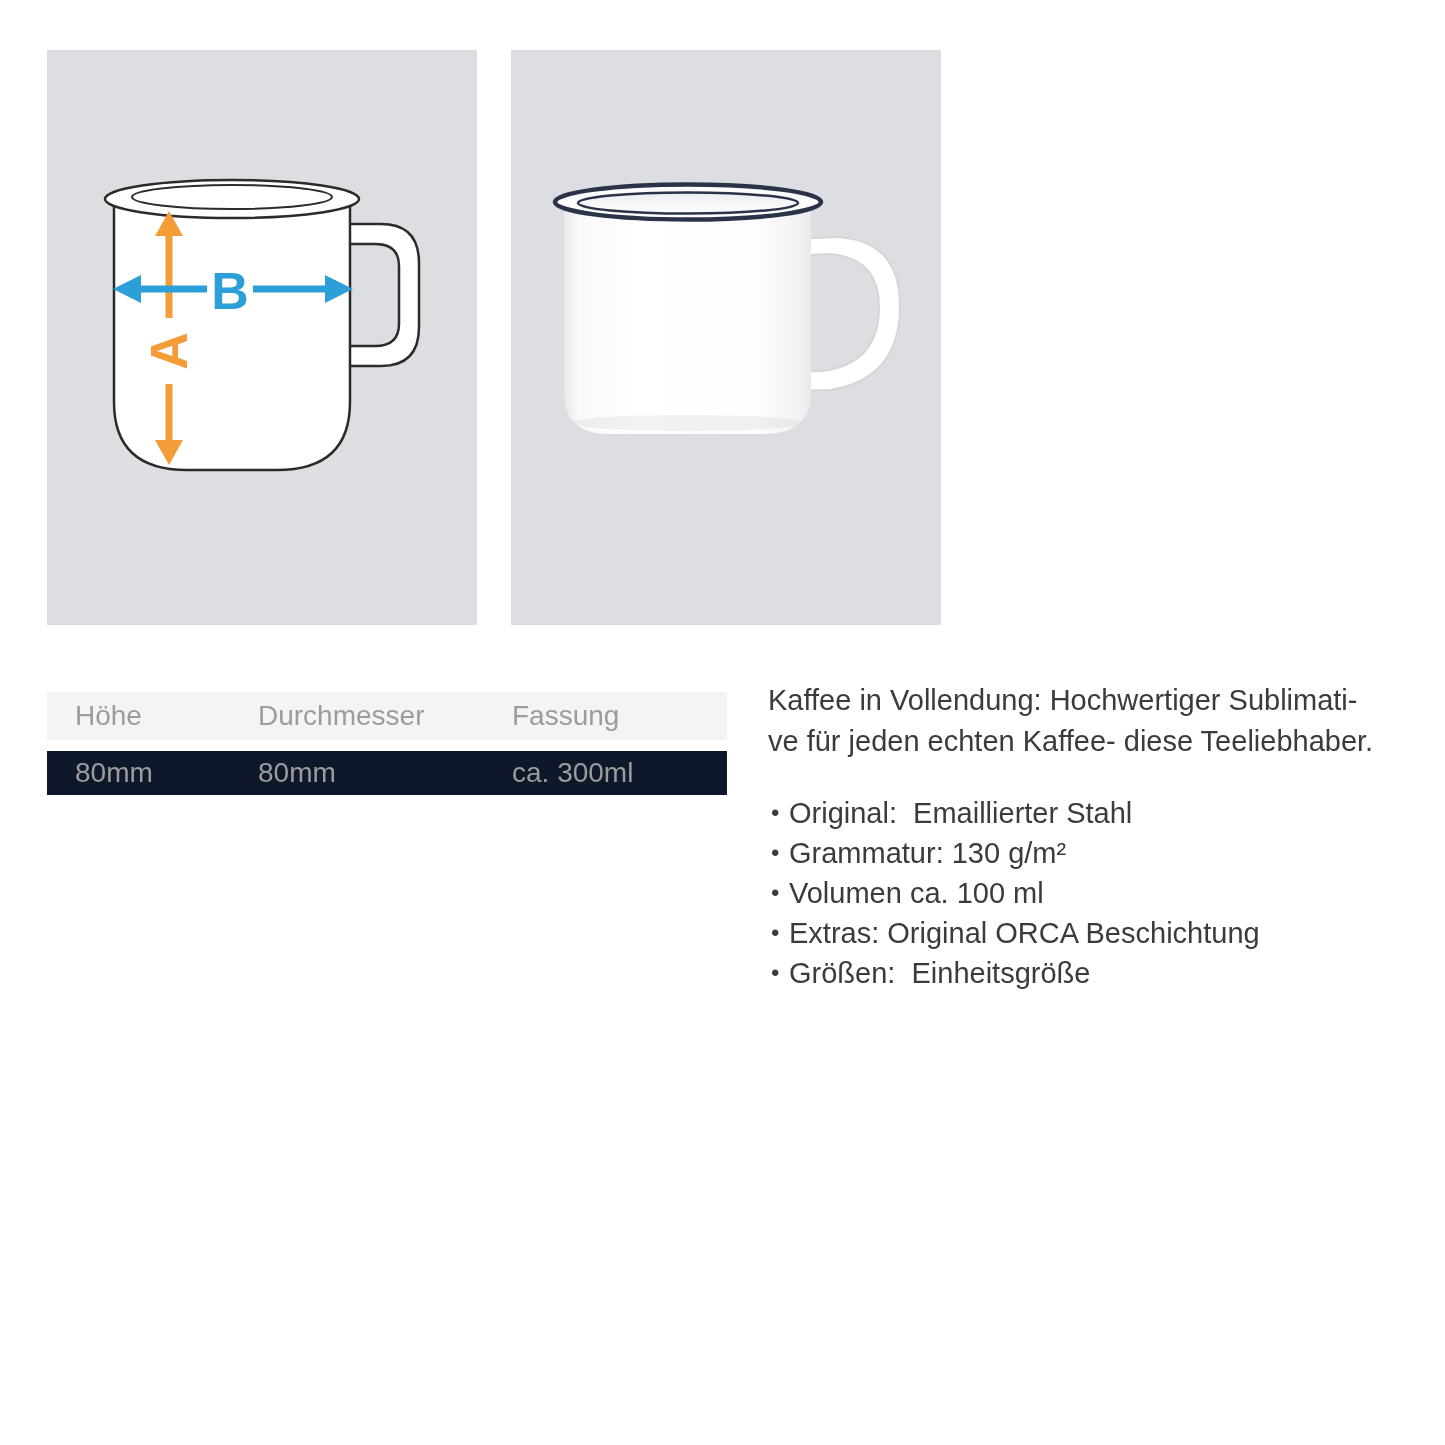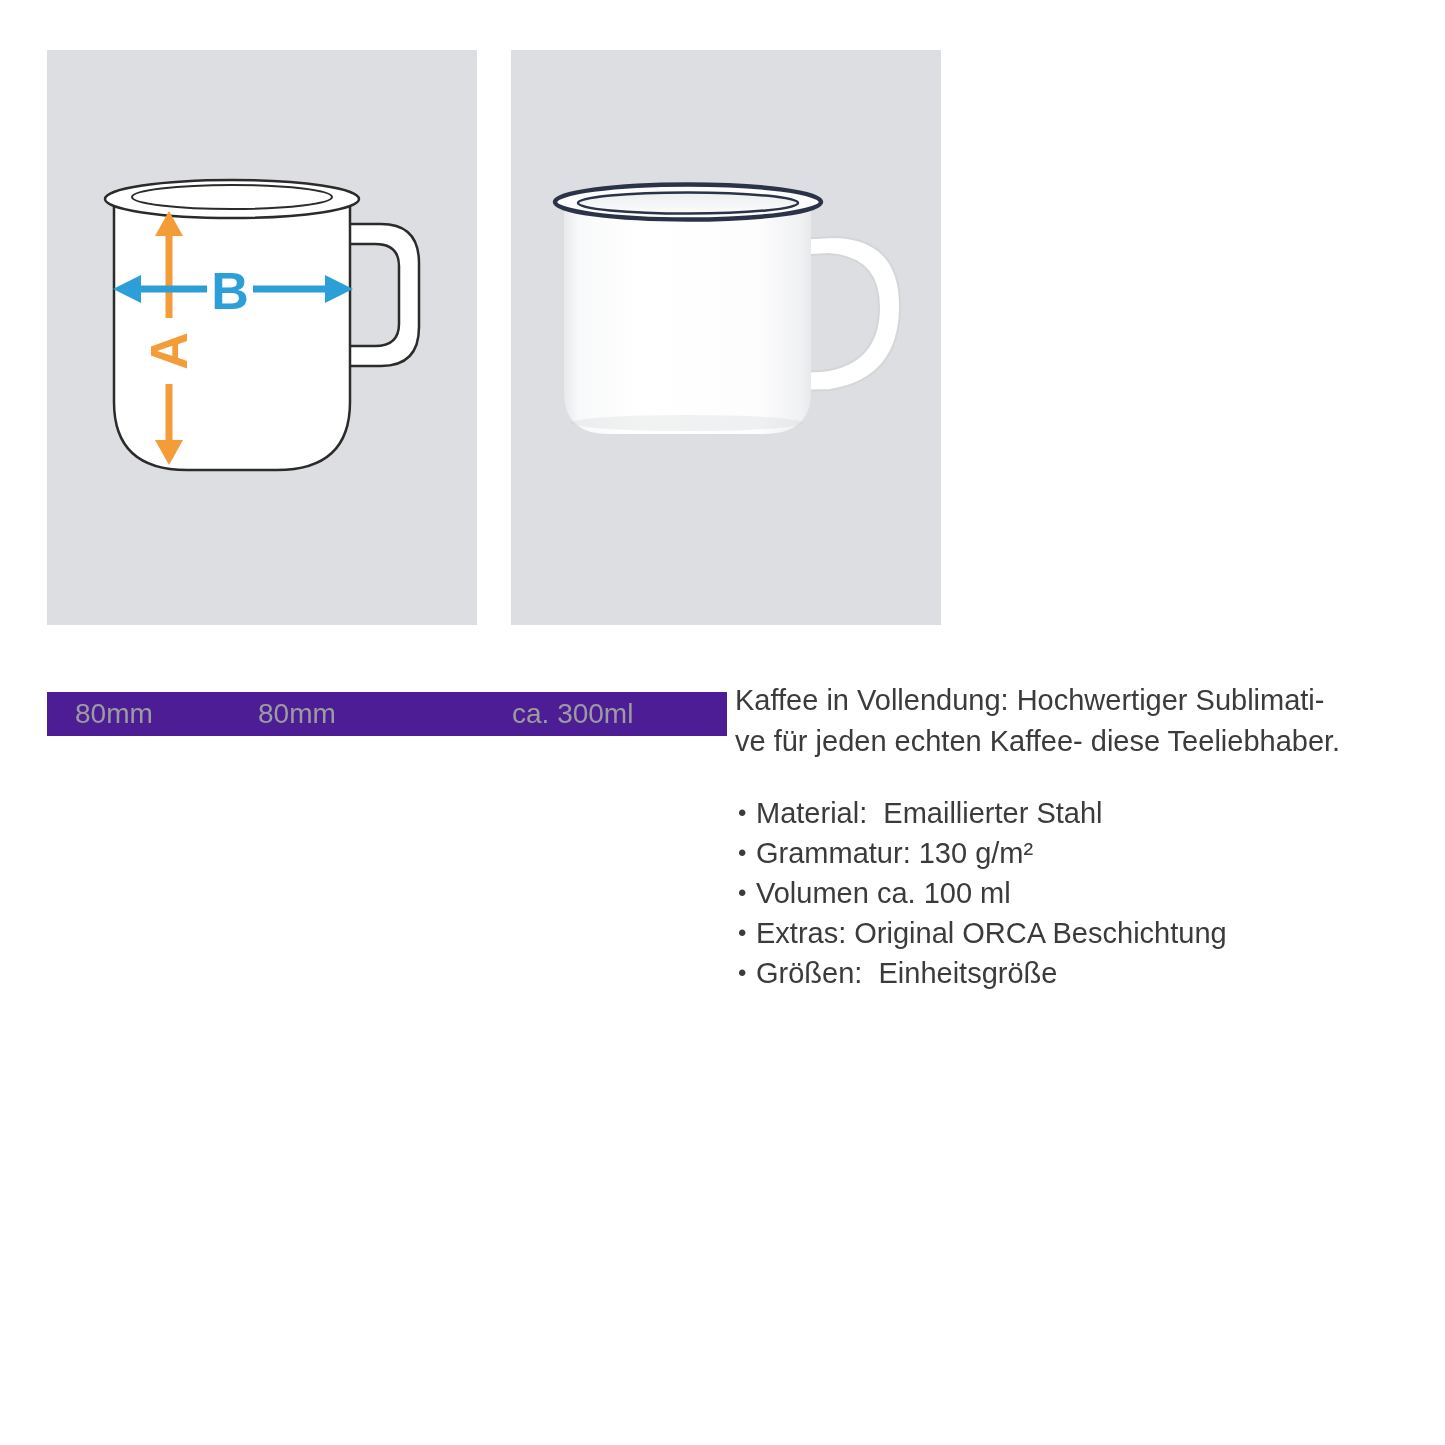--- a/index.html
+++ b/index.html
@@ -12,28 +12,28 @@
   .panel-left  { left:47px; }
   .panel-right { left:511px; }
   .panel svg { display:block; }
 
   .diagram-text { font-family:"Liberation Sans", sans-serif; font-weight:bold; font-size:52px; }
 
   
   .size-table { position:absolute; left:47px; top:692px; width:680px; font-size:28px; color:#9c9c9e; }
   .size-table .trow { display:flex; align-items:center; }
   .size-table .thead { height:48px; background:#f4f4f5; }
-  .size-table .tbody { height:44px; background:#4c1d95; }
+  .size-table .tbody { height:44px; background:#0f172a;margin-top:11px; }
   .size-table .cell { padding-left:28px; white-space:nowrap; overflow:hidden; }
   .size-table .c1 { width:183px; }
   .size-table .c2 { width:254px; }
   .size-table .c3 { width:243px; }
 
   
-  .description { position:absolute; left:735px; top:680px; width:665px; color:#3b3b3b; }
+  .description { position:absolute; left:768px; top:680px; width:665px; color:#3b3b3b; }
   .description .para .line { font-size:29px; line-height:41px; white-space:nowrap; }
   .description ul { list-style:none; margin-top:31px; }
   .description li { display:flex; font-size:29px; line-height:40px; }
   .description .bullet { width:21px; flex:0 0 21px; font-size:24px; line-height:40px; text-align:left; padding-left:3px; }
   .description .txt { white-space:pre-wrap; }
 
   .outline-stroke { stroke:#2b2b2b; }
   .photo-stroke { stroke:#d5d6d8; }
 </style>
 </head>
@@ -92,36 +92,41 @@
 
       <path fill="url(#bodyGrad)" d="M53,160 L53,342 Q53,384 98,384 L252,384 Q300,384 300,342 L300,160 Z"></path>
       <ellipse cx="176" cy="373" rx="116" ry="8" fill="#c9cacd" opacity="0.25"></ellipse>
 
       <ellipse cx="177" cy="152" rx="133" ry="17.5" fill="#fdfdfe" stroke-width="4.5" stroke="#2b3349"></ellipse>
       <ellipse cx="177" cy="153" rx="110" ry="10.5" fill="url(#mouthGrad)" stroke-width="2.5" stroke="#2b3349"></ellipse>
     </svg>
   </div>
 
   <div class="size-table">
+    <div class="trow thead">
+      <div class="cell c1">Höhe</div>
+      <div class="cell c2">Durchmesser</div>
+      <div class="cell c3">Fassung</div>
+    </div>
     <div class="trow tbody">
       <div class="cell c1">80mm</div>
       <div class="cell c2">80mm</div>
       <div class="cell c3">ca. 300ml</div>
     </div>
   </div>
 
   <div class="description">
     <div class="para">
       <div class="line">Kaffee in Vollendung: Hochwertiger Sublimati-</div>
       <div class="line">ve für jeden echten Kaffee- diese Teeliebhaber.</div>
     </div>
     <ul>
       <li>
         <span class="bullet">•</span>
-        <span class="txt">Material:  Emaillierter Stahl</span>
+        <span class="txt">Original:  Emaillierter Stahl</span>
       </li>
       <li>
         <span class="bullet">•</span>
         <span class="txt">Grammatur: 130 g/m²</span>
       </li>
       <li>
         <span class="bullet">•</span>
         <span class="txt">Volumen ca. 100 ml</span>
       </li>
       <li>

